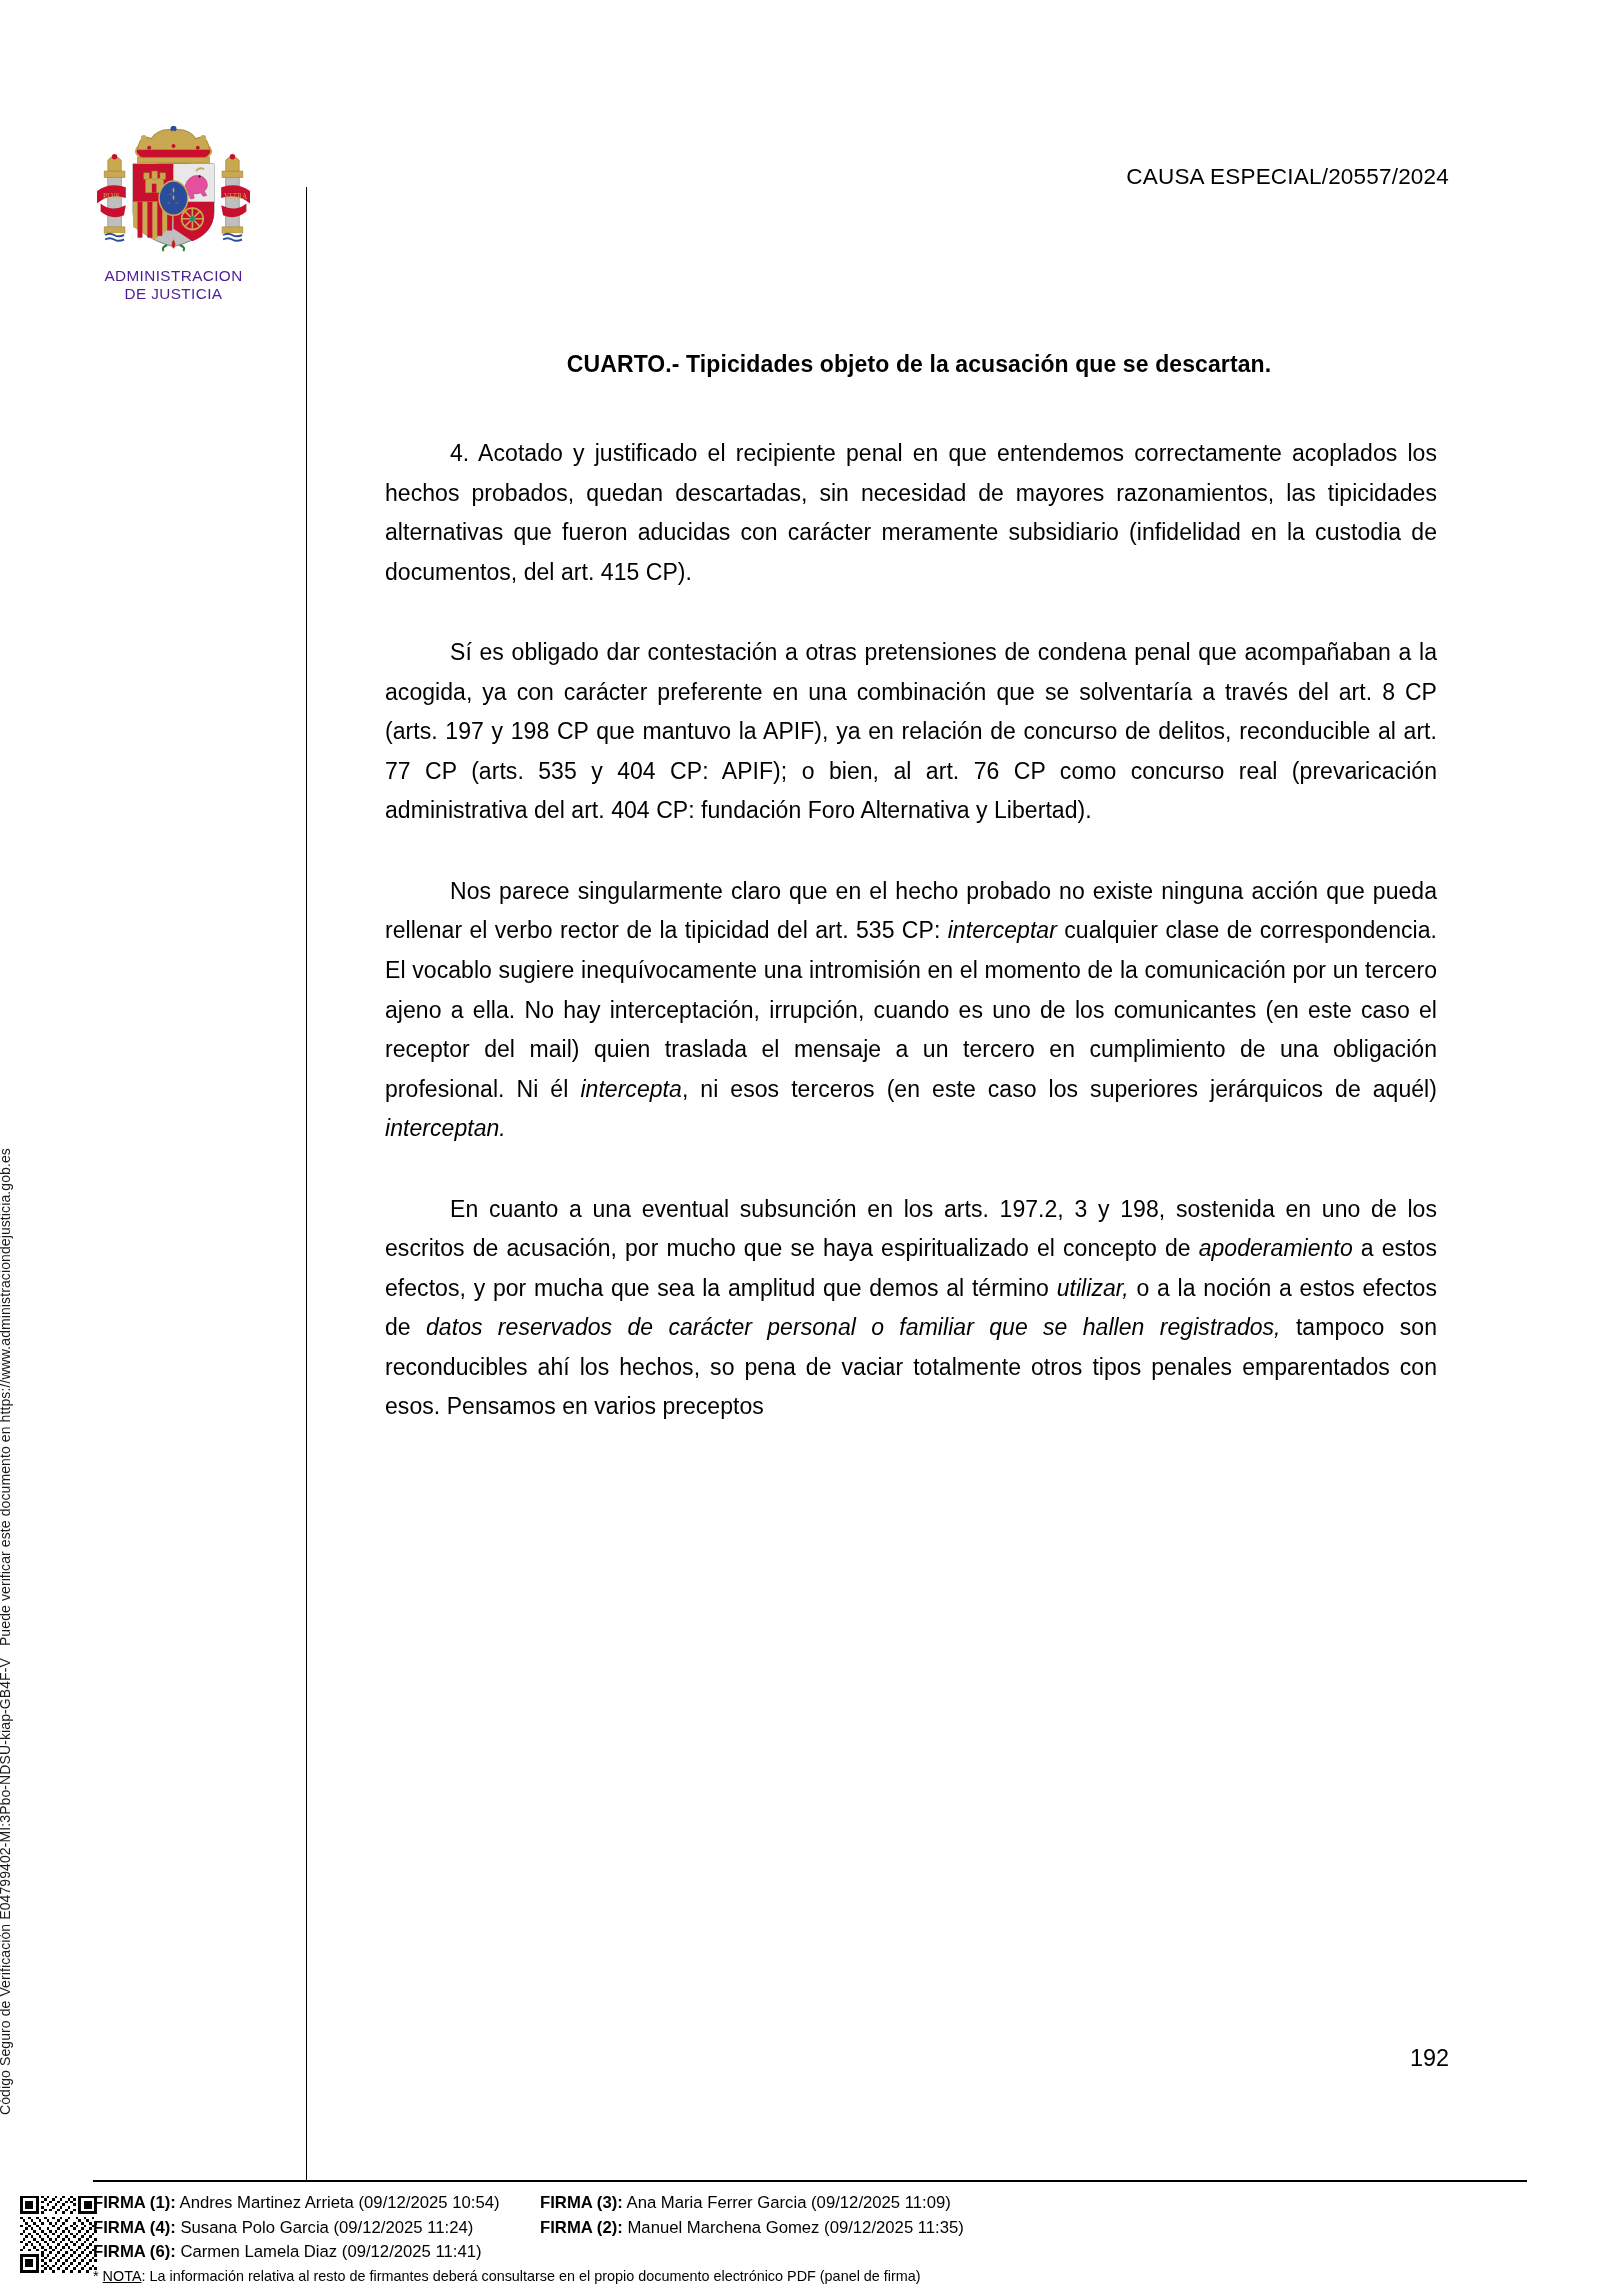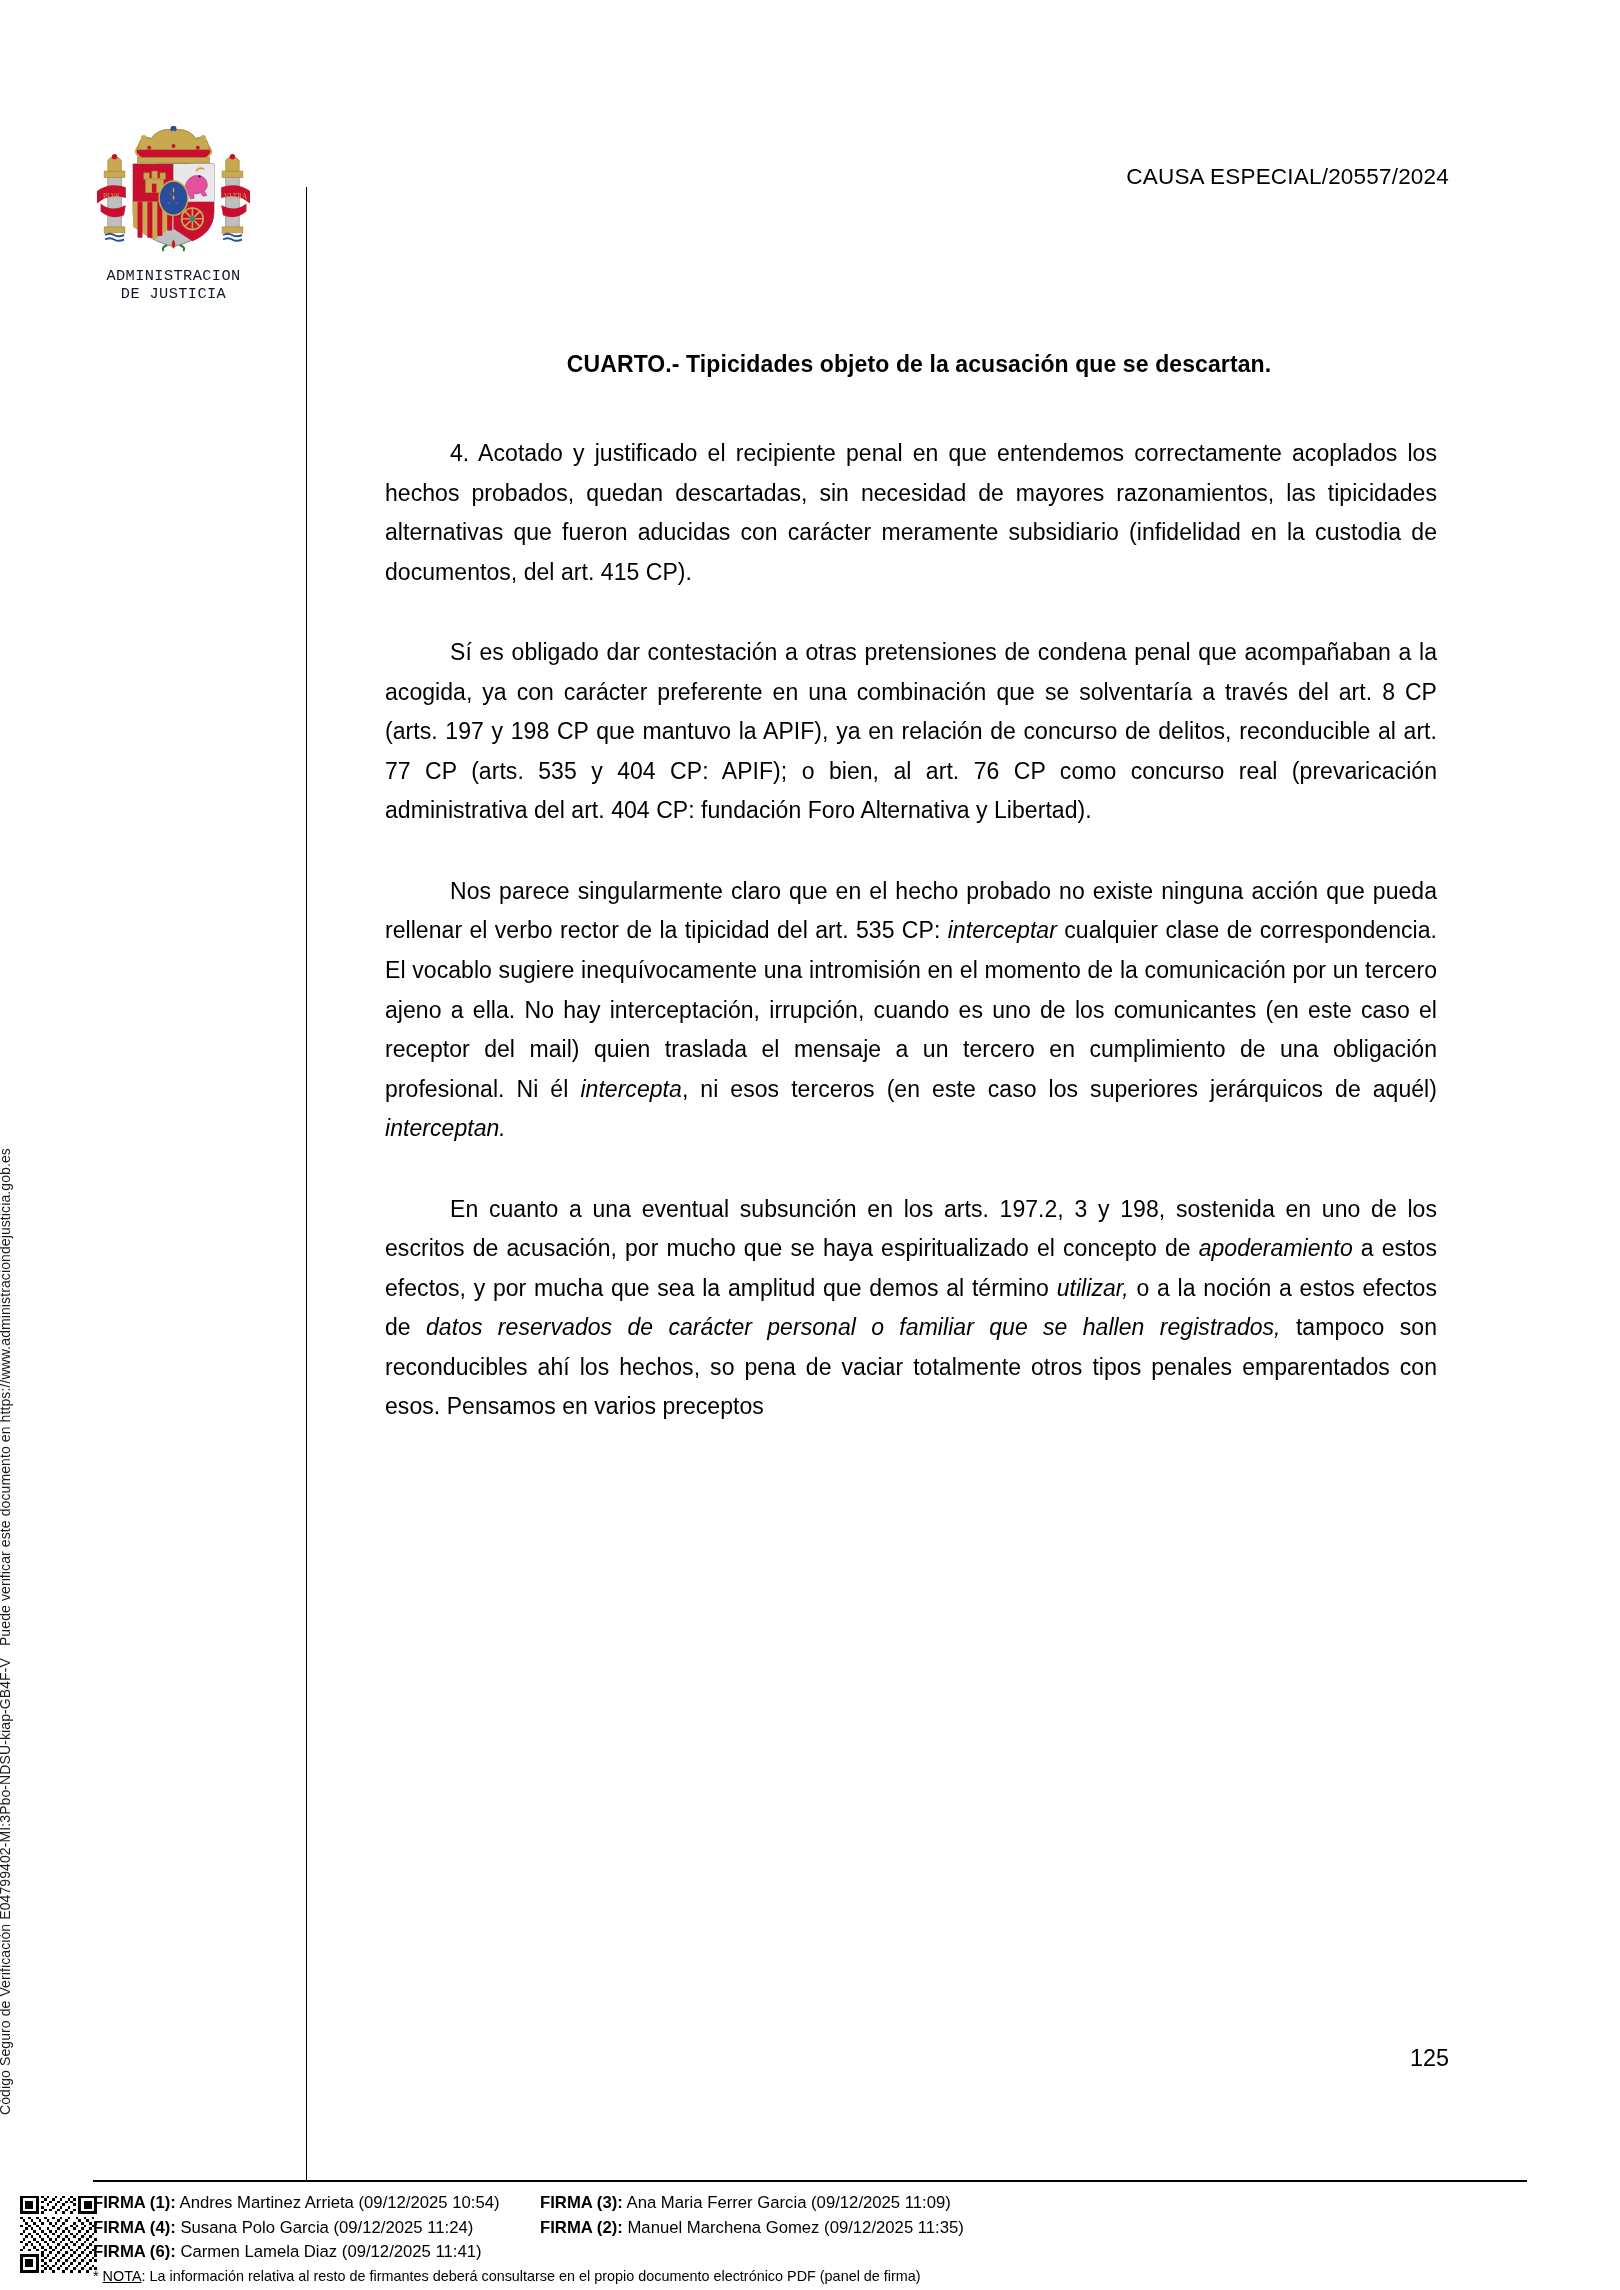--- a/index.html
+++ b/index.html
@@ -41,25 +41,25 @@
   
   .emblem-block {
     position: absolute;
     left: 79px;
     top: 126px;
     width: 189px;
     text-align: center;
   }
   .emblem-svg { display: block; margin: 0 auto; }
   .emblem-caption {
-    font-family: Liberation Mono, monospace;
+    font-family: Liberation Sans, sans-serif;
     font-size: 15.3px;
     line-height: 1.18;
     letter-spacing: 0.4px;
-    color: #0f172a;
+    color: #4c1d95;
     margin-top: 3.6px;
   }
 
   
   .v-rule {
     position: absolute;
     left: 306px;
     top: 187px;
     width: 0.9px;
     height: 1995px;
@@ -271,21 +271,21 @@
 <div class="doc-body">
   <div class="section-title">CUARTO.- Tipicidades objeto de la acusación que se descartan.</div>
   <div id="paragraph-host">
       <p class="para"><span>4. Acotado y justificado el recipiente penal en que entendemos correctamente acoplados los hechos probados, quedan descartadas, sin necesidad de mayores razonamientos, las tipicidades alternativas que fueron aducidas con carácter meramente subsidiario (infidelidad en la custodia de documentos, del art. 415 CP).</span></p>
       <p class="para"><span>Sí es obligado dar contestación a otras pretensiones de condena penal que acompañaban a la acogida, ya con carácter preferente en una combinación que se solventaría a través del art. 8 CP (arts. 197 y 198 CP que mantuvo la APIF), ya en relación de concurso de delitos, reconducible al art. 77 CP (arts. 535 y 404 CP: APIF); o bien, al art. 76 CP como concurso real (prevaricación administrativa del art. 404 CP: fundación Foro Alternativa y Libertad).</span></p>
       <p class="para"><span>Nos parece singularmente claro que en el hecho probado no existe ninguna acción que pueda rellenar el verbo rector de la tipicidad del art. 535 CP: </span><i>interceptar</i><span> cualquier clase de correspondencia. El vocablo sugiere inequívocamente una intromisión en el momento de la comunicación por un tercero ajeno a ella. No hay interceptación, irrupción, cuando es uno de los comunicantes (en este caso el receptor del mail) quien traslada el mensaje a un tercero en cumplimiento de una obligación profesional. Ni él </span><i>intercepta</i><span>, ni esos terceros (en este caso los superiores jerárquicos de aquél) </span><i>interceptan.</i></p>
       <p class="para"><span>En cuanto a una eventual subsunción en los arts. 197.2, 3 y 198, sostenida en uno de los escritos de acusación, por mucho que se haya espiritualizado el concepto de </span><i>apoderamiento</i><span> a estos efectos, y por mucha que sea la amplitud que demos al término </span><i>utilizar,</i><span> o a la noción a estos efectos de </span><i>datos reservados de carácter personal o familiar que se hallen registrados,</i><span> tampoco son reconducibles ahí los hechos, so pena de vaciar totalmente otros tipos penales emparentados con esos. Pensamos en varios preceptos</span></p>
     </div>
 </div>
 
-<div class="page-number">125</div>
+<div class="page-number">192</div>
 
 <div class="footer">
   <div class="footer-rule"></div>
   <svg class="qr-code" viewBox="0 0 29 29" shape-rendering="crispEdges">
     <rect width="29" height="29" fill="#fff"></rect>
     <g fill="#000">
       <rect x="0" y="0" width="7" height="1"></rect>
         <rect x="0" y="6" width="7" height="1"></rect>
       <rect x="0" y="0" width="1" height="7"></rect>
         <rect x="6" y="0" width="1" height="7"></rect>

